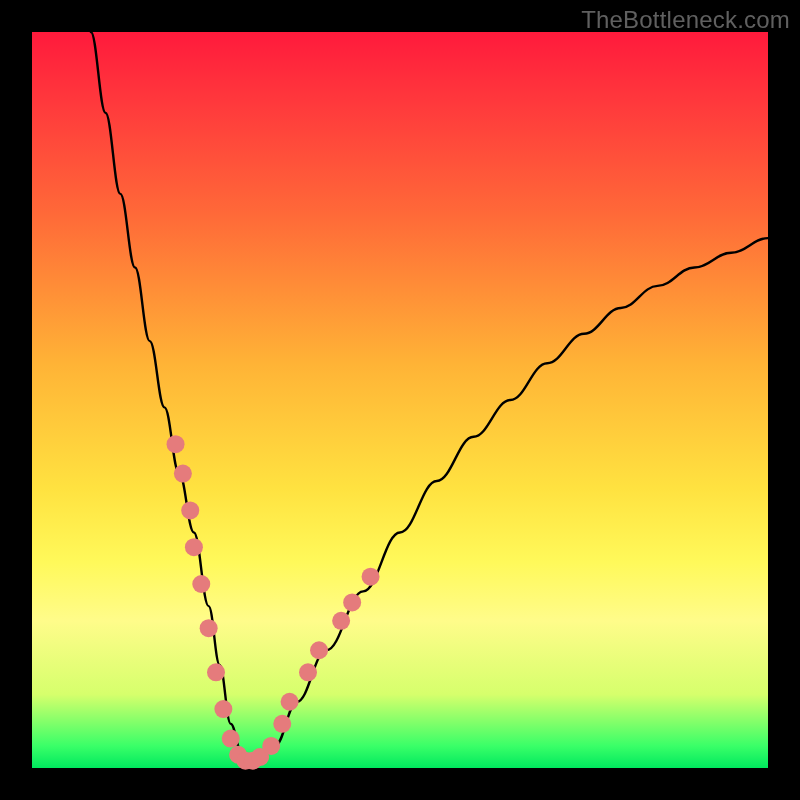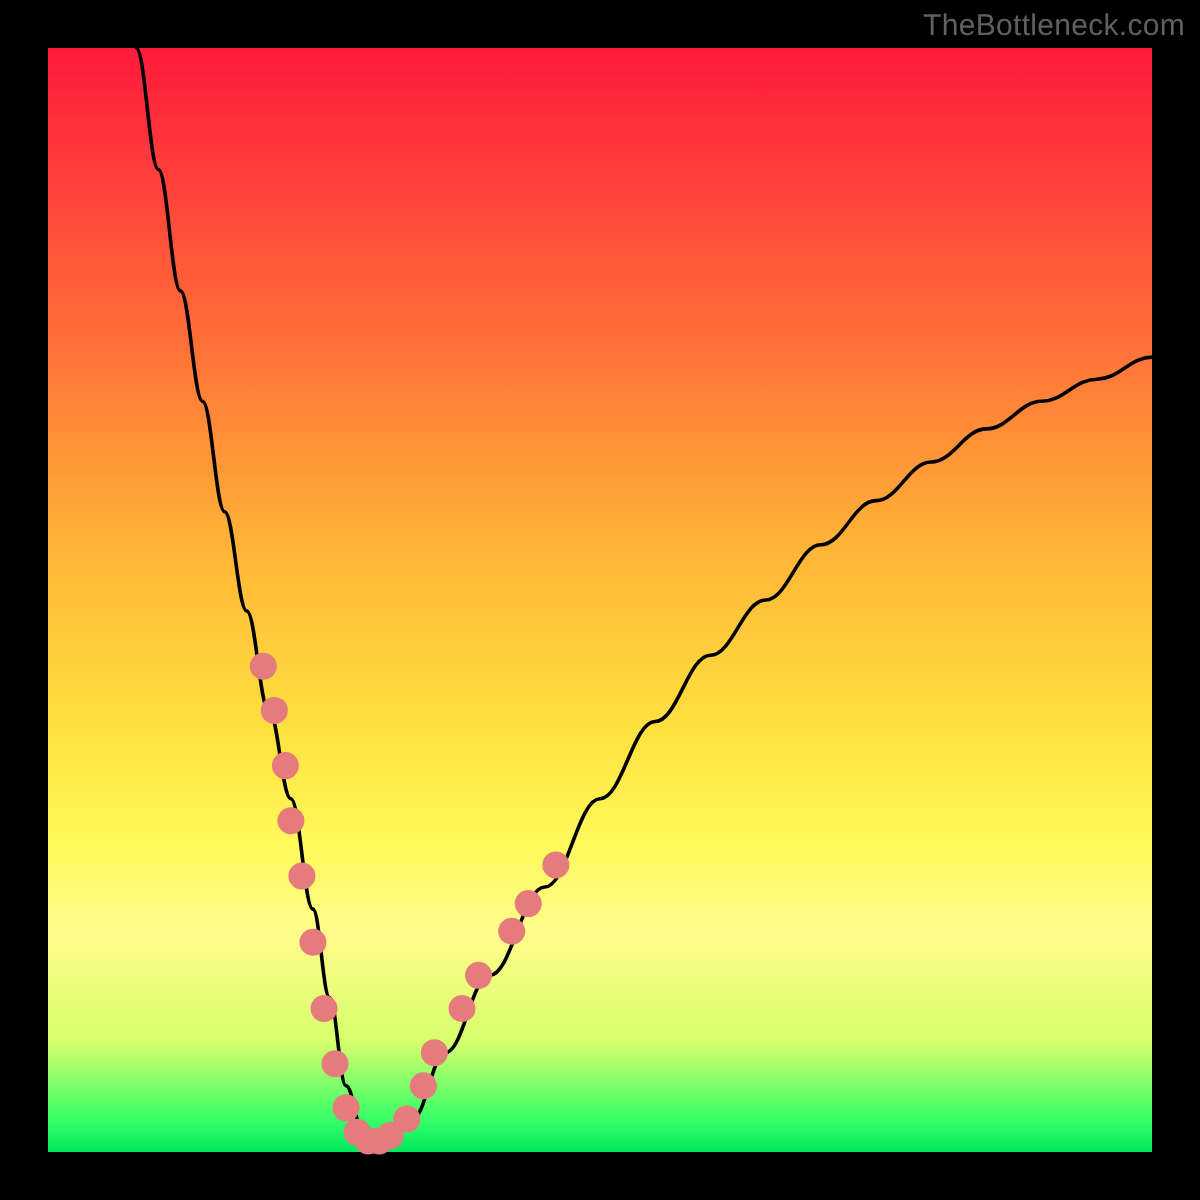--- a/index.html
+++ b/index.html
@@ -36,21 +36,21 @@
       #d6ff6c 90%,
       #3aff68 97%,
       #00e85e 100%
     );
   }
   .watermark {
     position: absolute;
     top: 6px;
     right: 10px;
     color: #606060;
-    font-size: 20px;
+    font-size: 24px;
     font-weight: 500;
     letter-spacing: 0.2px;
   }
   svg.curve {
     position: absolute;
     top: 32px;
     left: 32px;
     width: 736px;
     height: 736px;
     overflow: visible;

